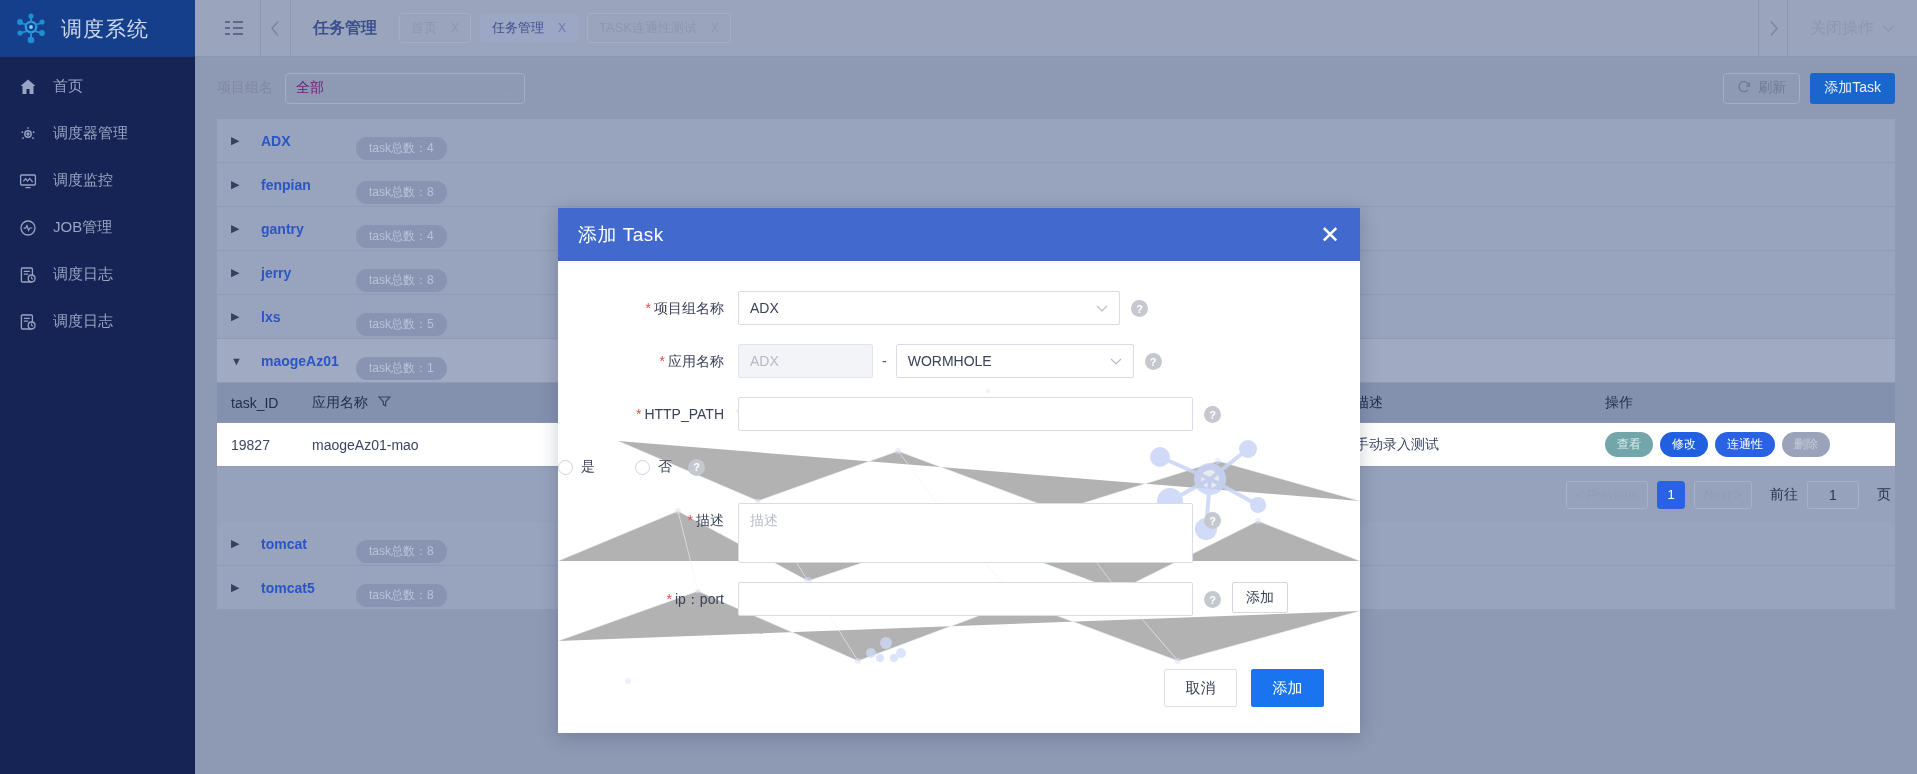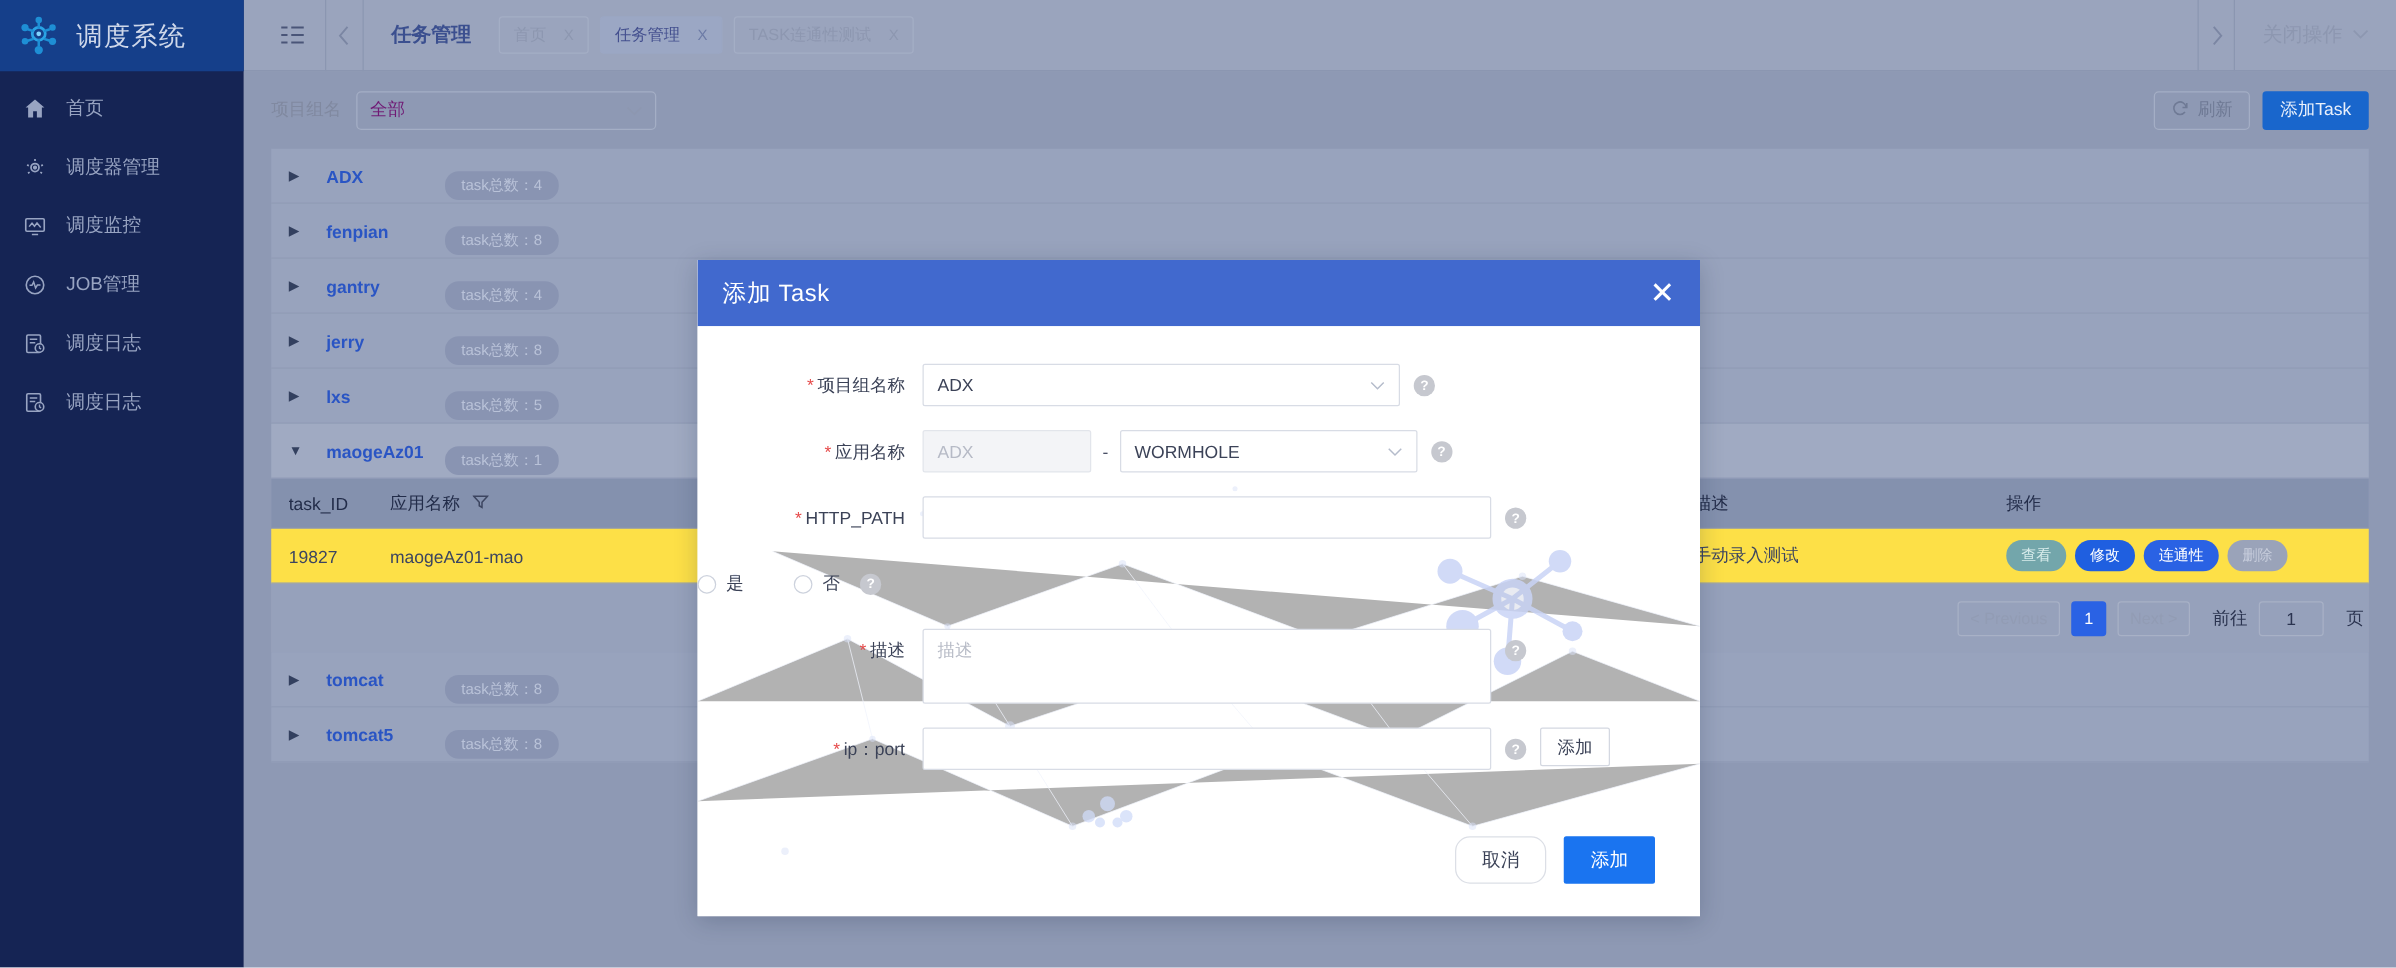--- a/index.html
+++ b/index.html
@@ -154,21 +154,21 @@
   .subtable { background: #96a1bb; }
   .sub-head {
     height: 40px; display: flex; align-items: center;
     background: #8491ae; font-size: 14px; font-weight: normal; color: #232d4a;
     border-bottom: 1px solid #8b96b1;
   }
   .sub-row {
     height: 44px; display: flex; align-items: center;
     font-size: 14px; color: #3c4560;
     border-bottom: 1px solid #8f9ab5;
-    background: #fde047;
+    background: #ffffff;
   }
   .c-id    { width: 95px; padding-left: 14px; }
   .c-app   { width: 235px; display: flex; align-items: center; gap: 10px; }
   .c-mid   { flex: 1; }
   .c-desc  { width: 250px; }
   .c-ops   { width: 290px; display: flex; align-items: center; gap: 7px; }
   .pill {
     border-radius: 13px; font-size: 12px; padding: 4px 12px;
     color: #fff; cursor: pointer; white-space: nowrap;
   }
@@ -276,21 +276,21 @@
     border-radius: 2px; padding: 0 13px; font-size: 14px; color: #3b4257;
     cursor: pointer; margin-left: 11px; display: flex; align-items: center;
     font-family: inherit;
   }
   .modal-footer {
     position: absolute; right: 36px; bottom: 26px;
     display: flex; gap: 14px; z-index: 3;
   }
   .btn-cancel {
     width: 73px; height: 38px; border: 1px solid #dcdfe6; background: #fff;
-    color: #3b4257; font-size: 15px; border-radius: 12px; cursor: pointer;
+    color: #3b4257; font-size: 15px; border-radius: 2px; cursor: pointer;
     font-family: inherit;
   }
   .btn-confirm {
     width: 73px; height: 38px; border: none; background: #1a74f0;
     color: #fff; font-size: 15px; border-radius: 2px; cursor: pointer;
     font-family: inherit;
   }
 </style>
 </head>
 <body>

